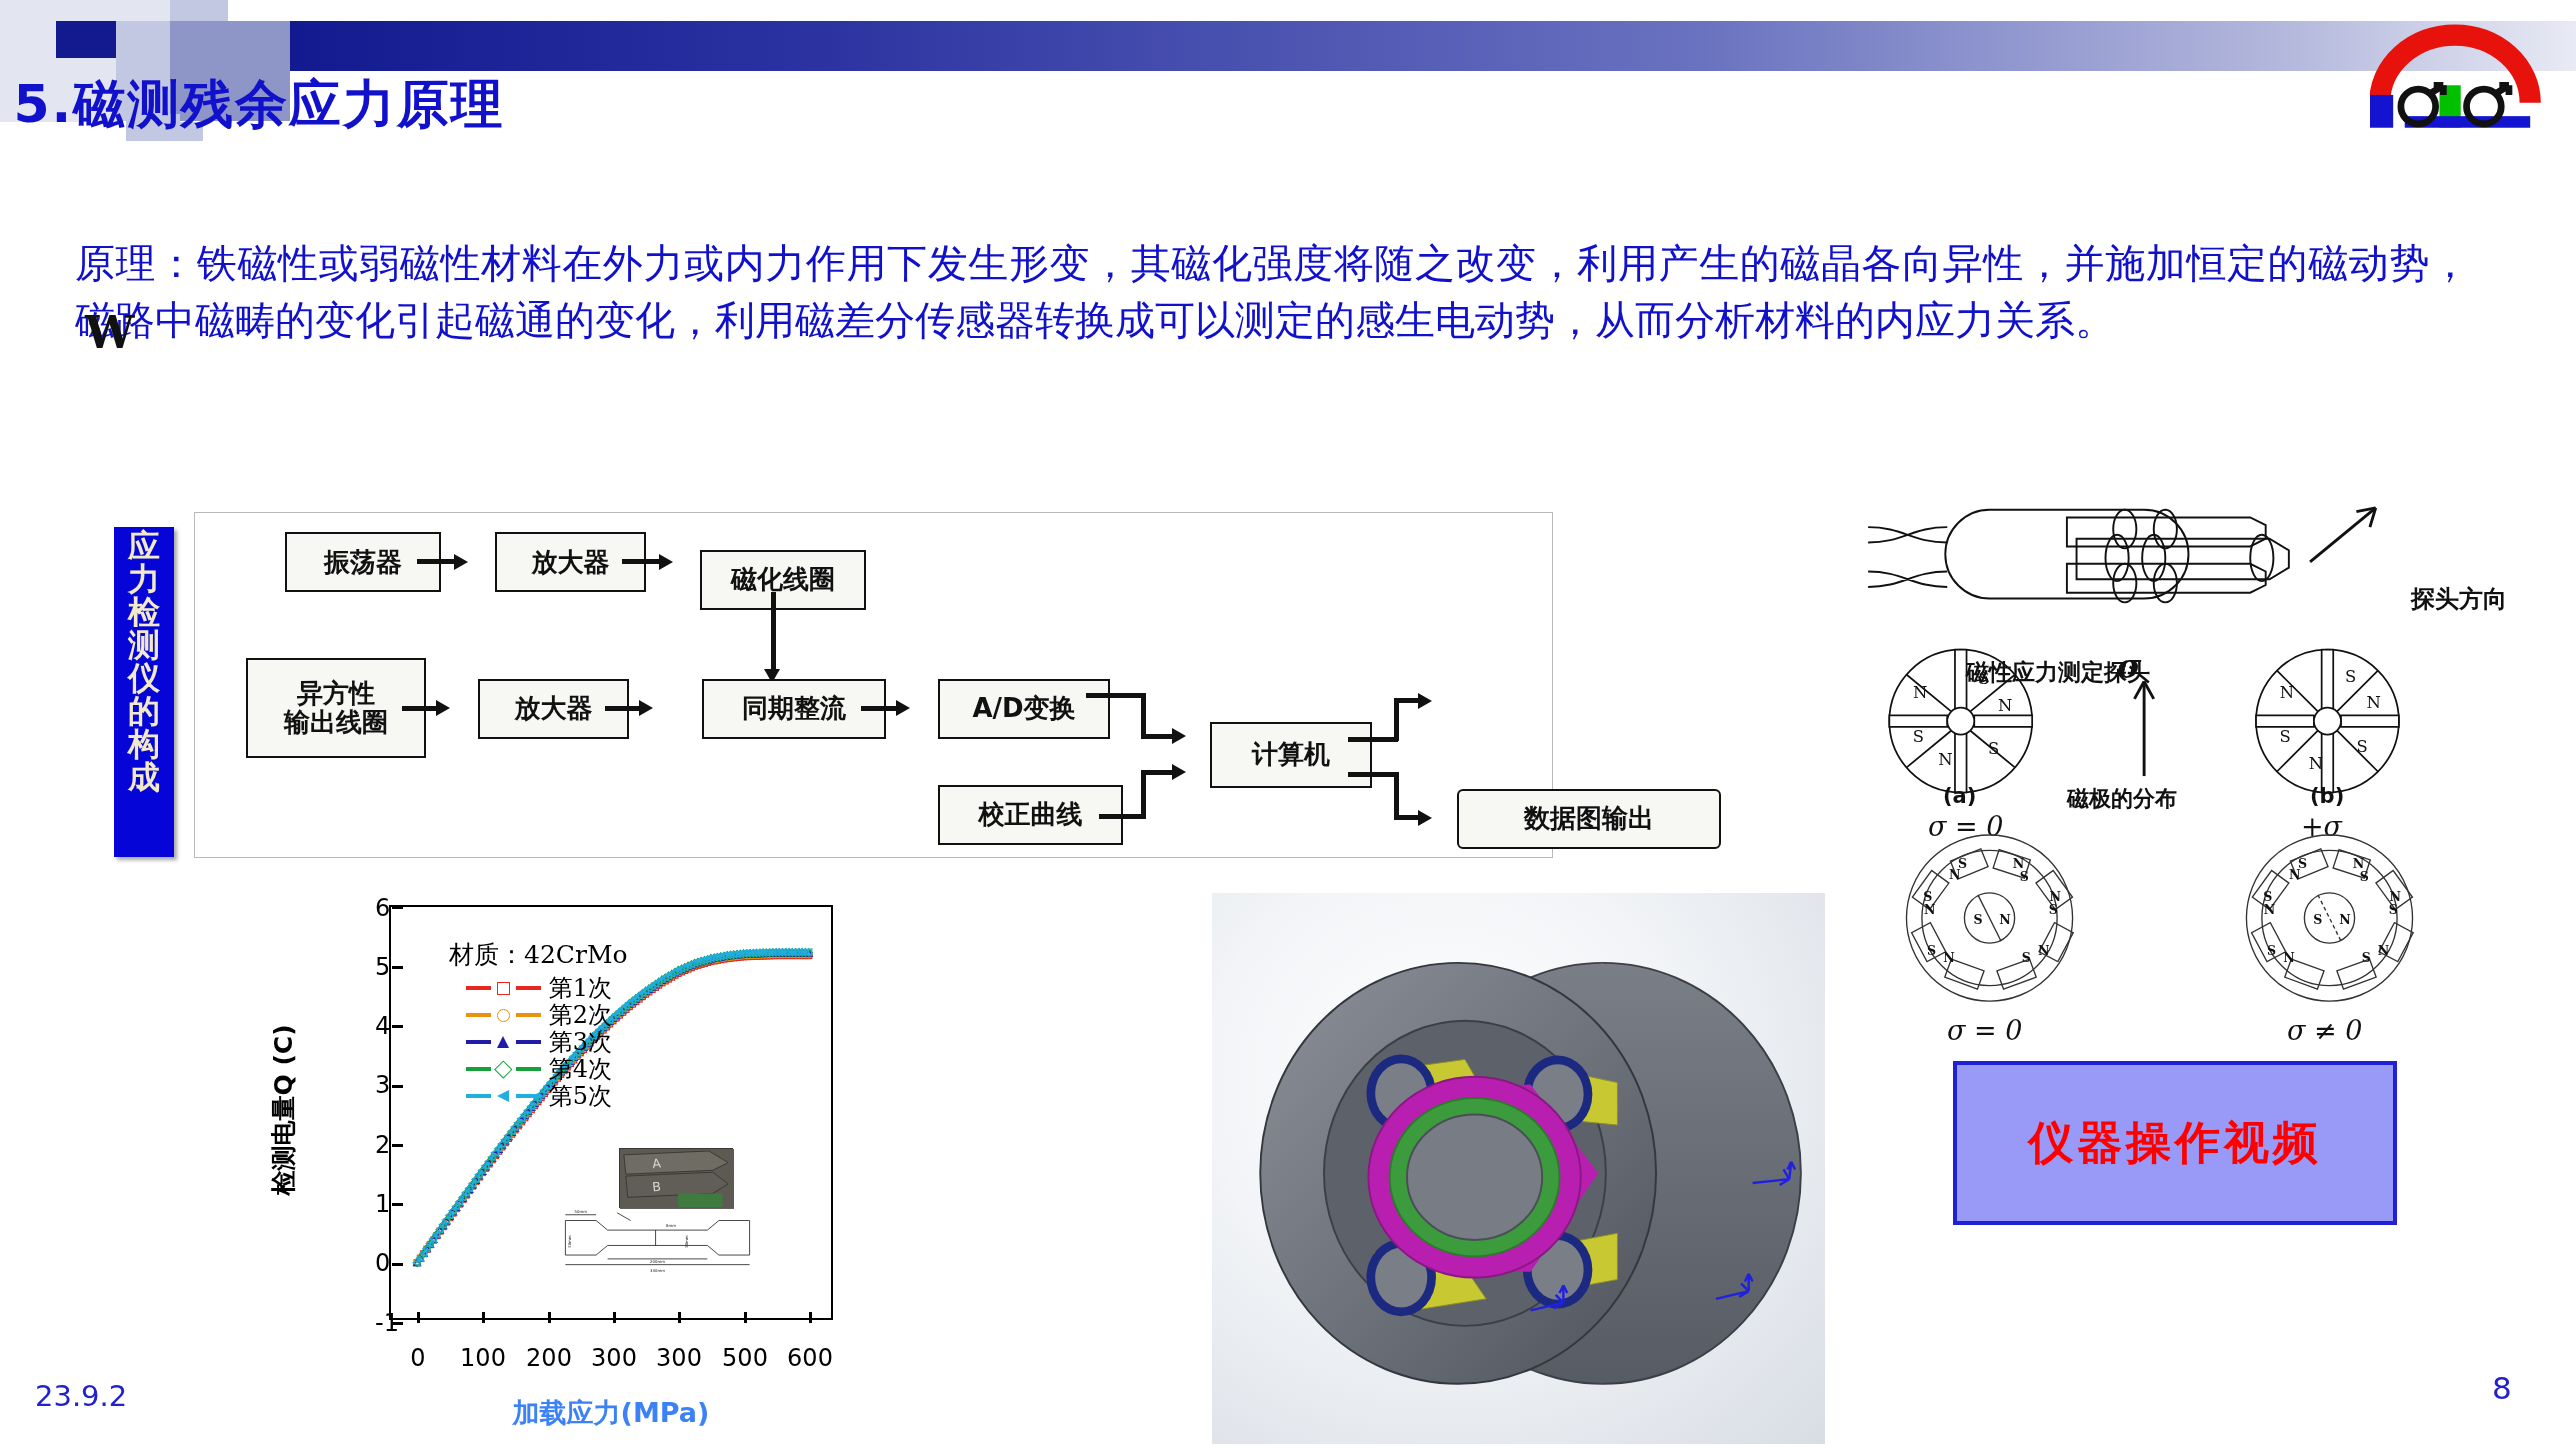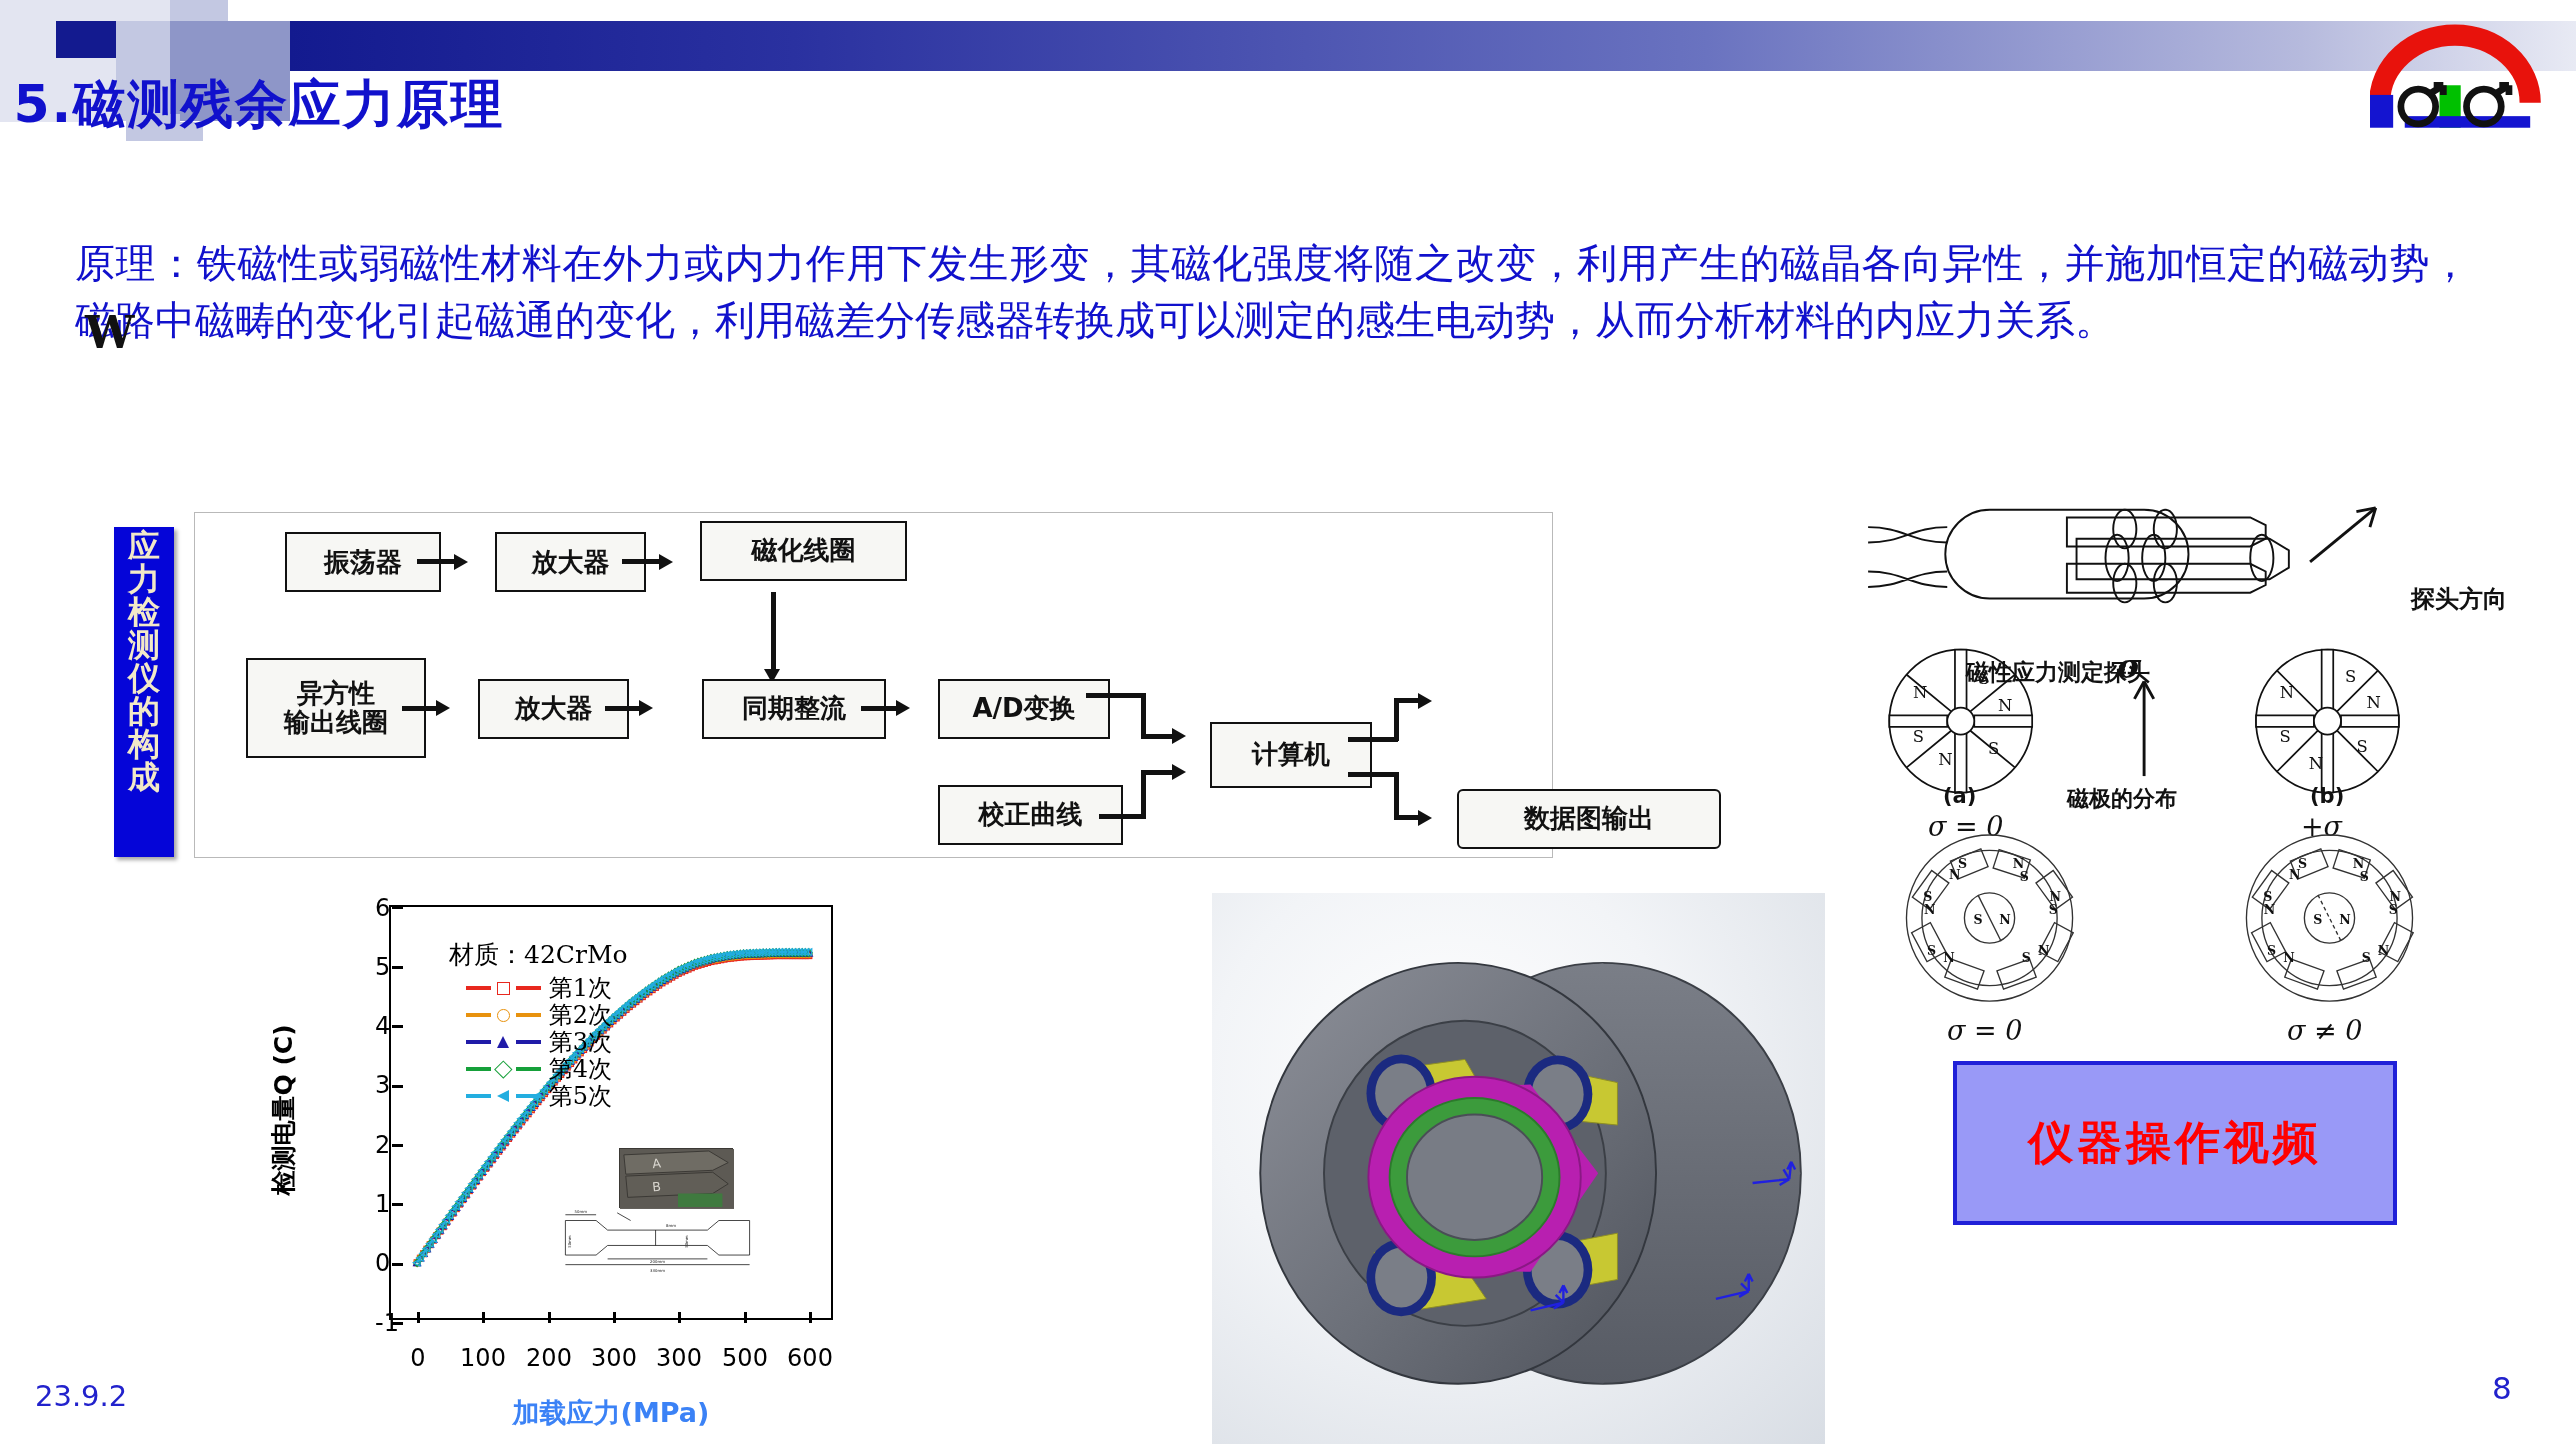--- a/index.html
+++ b/index.html
@@ -165,21 +165,21 @@
   <div id="bd-frame">
 
     <div class="bd-box" style="left:66px;top:19.3px;width:156px;height:60px;">振荡器</div>
     <div class="bd-line" style="left:222px;top:46px;width:39px;height:4.8px;"></div>
     <div class="bd-arrowhead ah-right" style="left:259px;top:41px;"></div>
 
     <div class="bd-box" style="left:276px;top:19.3px;width:151px;height:60px;">放大器</div>
     <div class="bd-line" style="left:427px;top:46px;width:39px;height:4.8px;"></div>
     <div class="bd-arrowhead ah-right" style="left:464px;top:41px;"></div>
 
-    <div class="bd-box" style="left:481px;top:8px;width:207px;height:60px;">磁化线圈</div>
+    <div class="bd-box" style="left:481px;top:37px;width:166px;height:60px;">磁化线圈</div>
 
     <div class="bd-line" style="left:576px;top:79px;width:4.8px;height:81px;"></div>
     <div class="bd-arrowhead ah-down" style="left:569px;top:156px;"></div>
 
     <div class="bd-box" style="left:27px;top:145px;width:180px;height:100px;white-space:pre-line;">异方性
 输出线圈</div>
     <div class="bd-line" style="left:207px;top:193px;width:37px;height:4.8px;"></div>
     <div class="bd-arrowhead ah-right" style="left:241px;top:187px;"></div>
 
     <div class="bd-box" style="left:259px;top:166px;width:151px;height:60px;">放大器</div>

